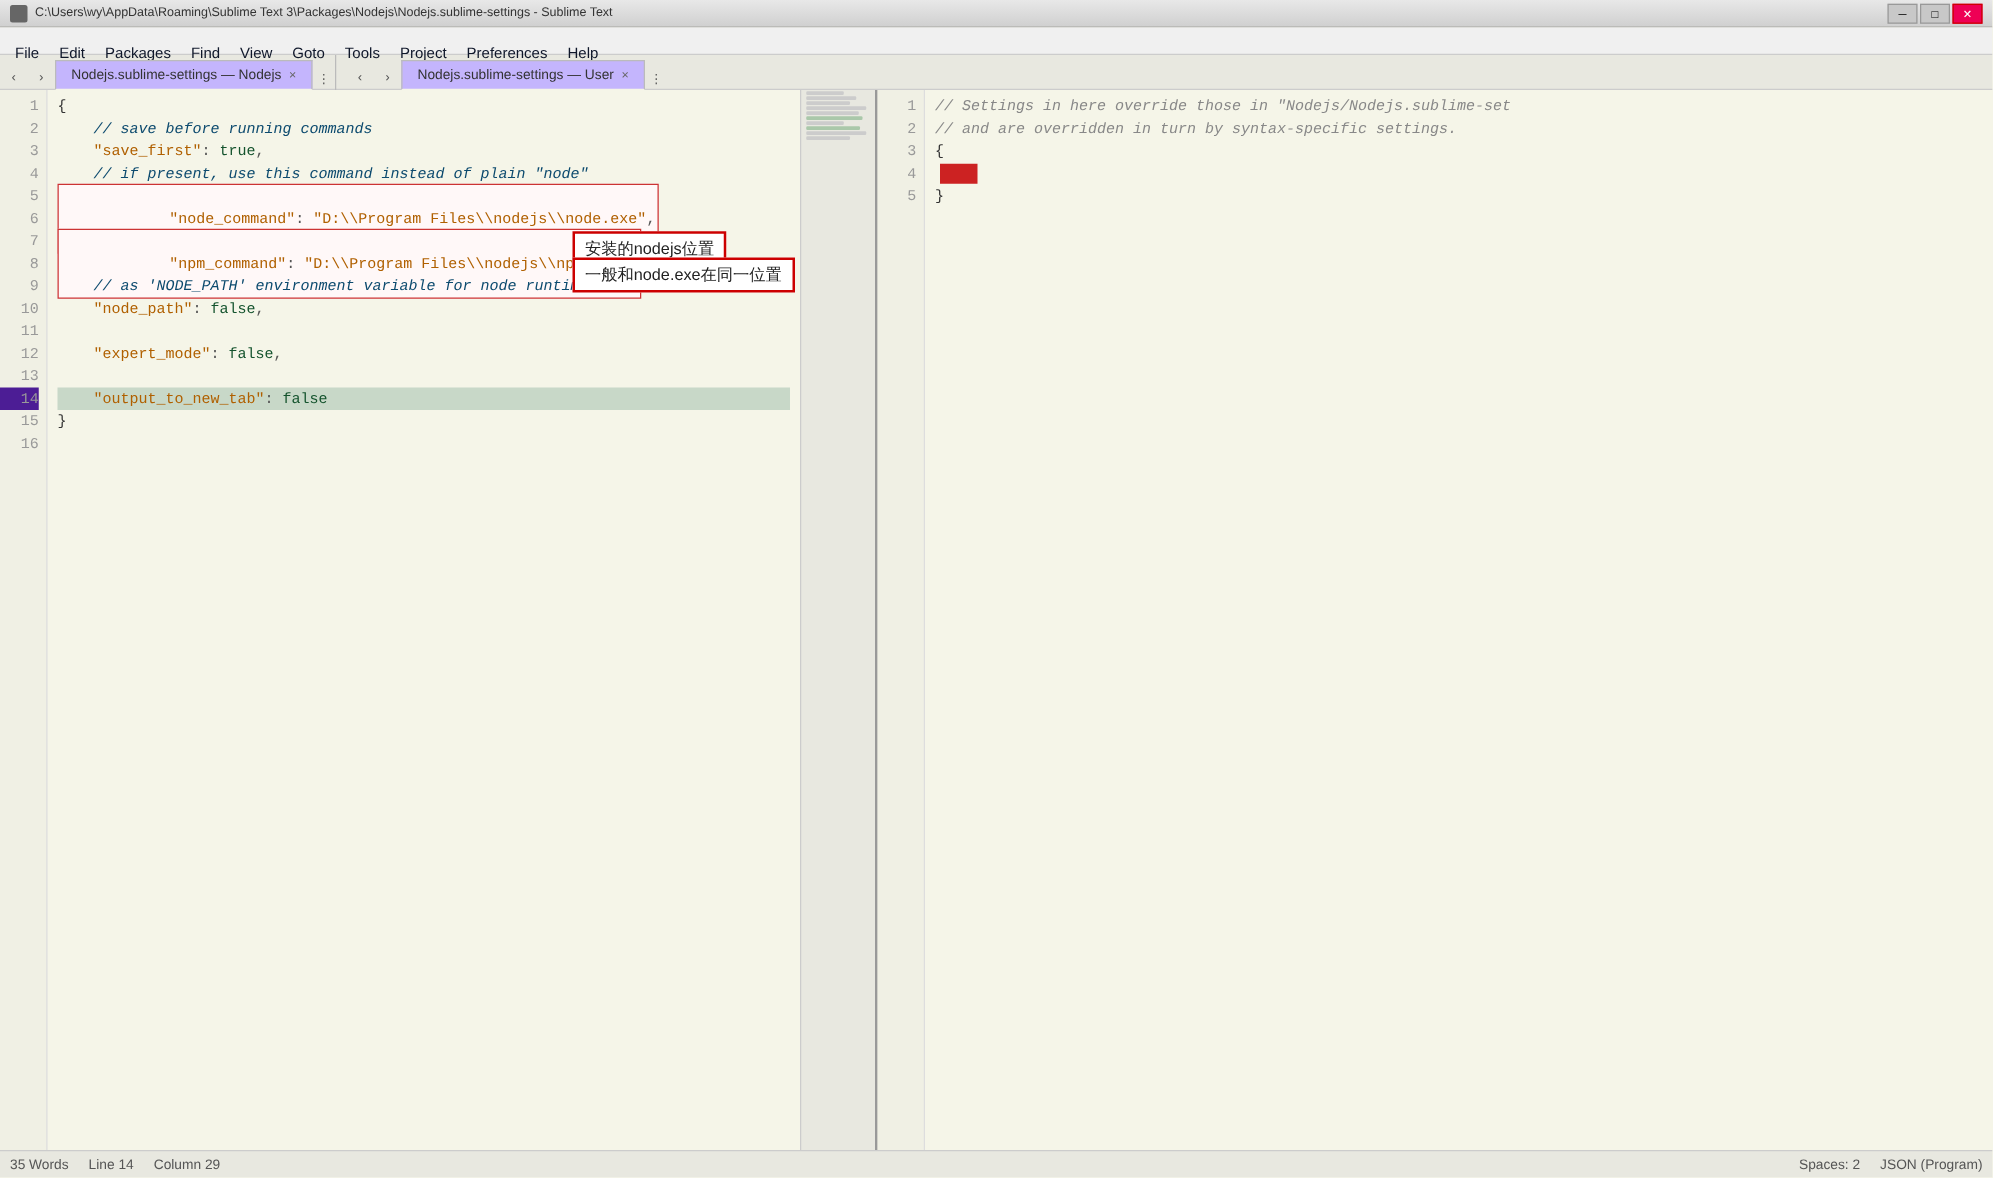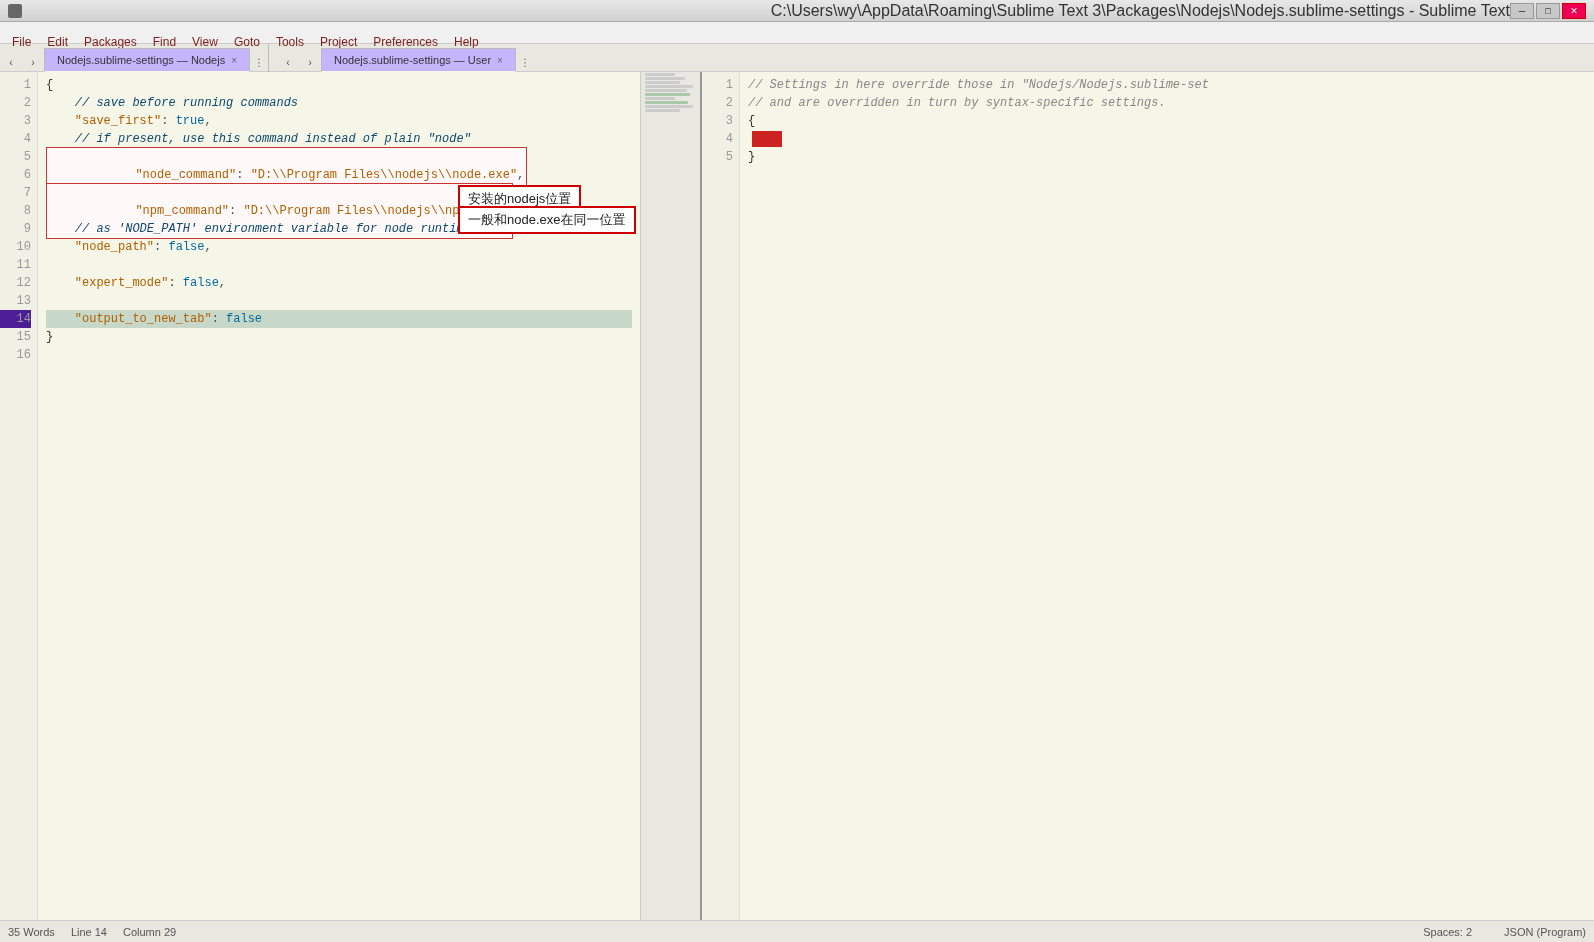--- a/index.html
+++ b/index.html
@@ -10,21 +10,21 @@
       background: linear-gradient(to bottom, #e8e8e8, #d0d0d0);
       height: 22px;
       display: flex;
       align-items: center;
       padding: 0 8px;
       border-bottom: 1px solid #aaa;
       font-size: 11px;
       font-family: 'Segoe UI', Arial, sans-serif;
     }
     .titlebar-icon { width: 14px; height: 14px; margin-right: 6px; background: #666; border-radius: 2px; flex-shrink: 0; }
-    .titlebar-title { flex: 1; font-size: 16px; color: #333; text-align: right; }
+    .titlebar-title { flex: 1; font-size: 10px; color: #333; }
     .titlebar-controls { display: flex; gap: 2px; }
     .titlebar-btn {
       width: 24px; height: 16px; background: #c8c8c8; border: 1px solid #999;
       display: flex; align-items: center; justify-content: center; font-size: 9px; cursor: pointer;
     }
     .titlebar-btn.close { background: #e05; color: white; border-color: #c00; }
 
     
     .menubar {
       background: #f0f0f0;
@@ -32,21 +32,21 @@
       display: flex;
       align-items: center;
       padding: 0 4px;
       border-bottom: 1px solid #ccc;
       font-family: 'Segoe UI', Arial, sans-serif;
       font-size: 12px;
     }
     .menu-item {
       padding: 2px 8px;
       cursor: pointer;
-      color: #7f1d1d;
+      color: #0f172a;
       margin-top: 18px;
     }
     .tab {
       height: 24px;
       padding: 0 12px;
       background: #d8d8d0;
       border: 1px solid #bbb;
       border-bottom: none;
       font-size: 11px;
       font-family: 'Segoe UI', Arial, sans-serif;
@@ -110,21 +110,21 @@
       position: relative;
     }
 
     .code-line { height: 18px; display: flex; align-items: center; white-space: pre; }
     .code-line.line14-hl { background: #c8d8c8; }
 
     
     .c-comment { color: #0c4a6e; font-style: italic; }
     .c-key { color: #b06000; }
     .c-string { color: #b06000; }
-    .c-bool { color: #0369a1; }
+    .c-bool { color: #14532d; }
     .c-brace { color: #333; }
 
     
     .annotation-box {
       position: absolute;
       border: 2px solid #cc0000;
       background: white;
       padding: 3px 8px;
       font-family: 'Segoe UI', Arial, sans-serif;
       font-size: 13px;
@@ -150,21 +150,21 @@
       background: #e8e8e0;
       border-top: 1px solid #ccc;
       display: flex;
       align-items: center;
       padding: 0 8px;
       font-family: 'Segoe UI', Arial, sans-serif;
       font-size: 11px;
       color: #555;
       gap: 16px;
     }
-    .statusbar-right { margin-left: auto; display: flex; gap: 32px; }
+    .statusbar-right { margin-left: auto; display: flex; gap: 16px; }
 
     
     .minimap {
       width: 60px;
       background: #e8e8e0;
       border-left: 1px solid #ccc;
       position: relative;
     }
     .minimap-content {
       position: absolute;

